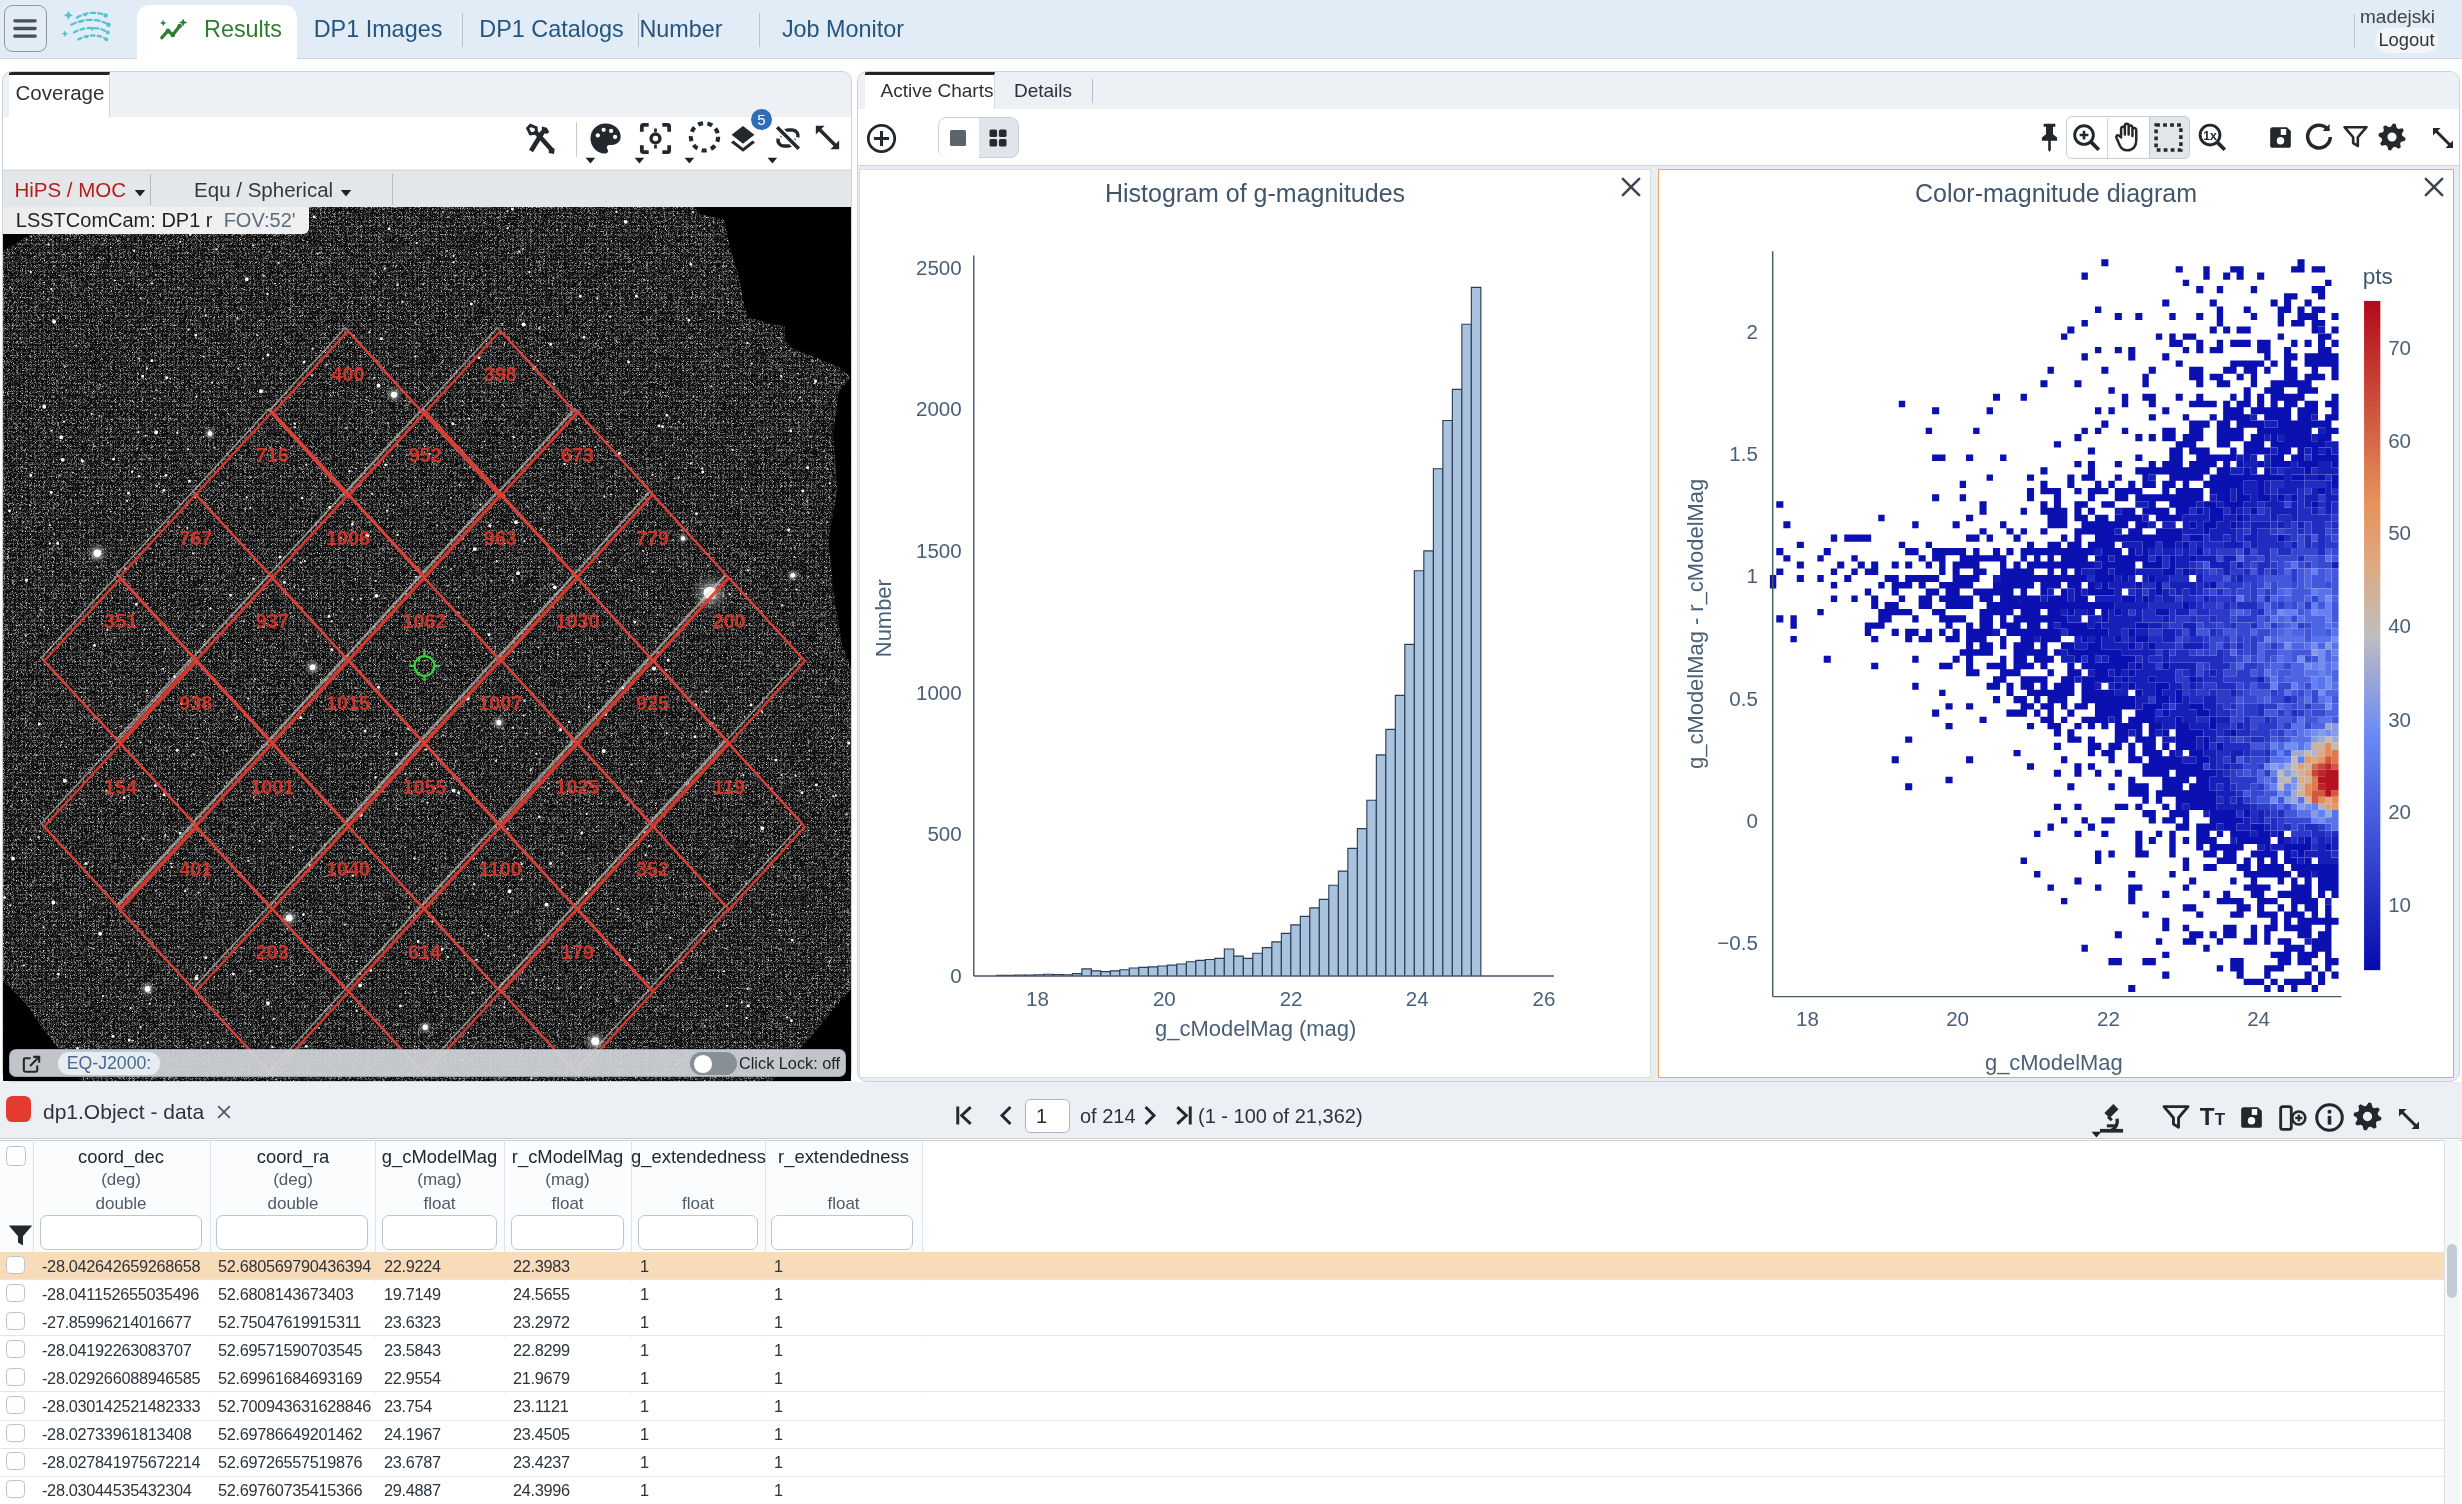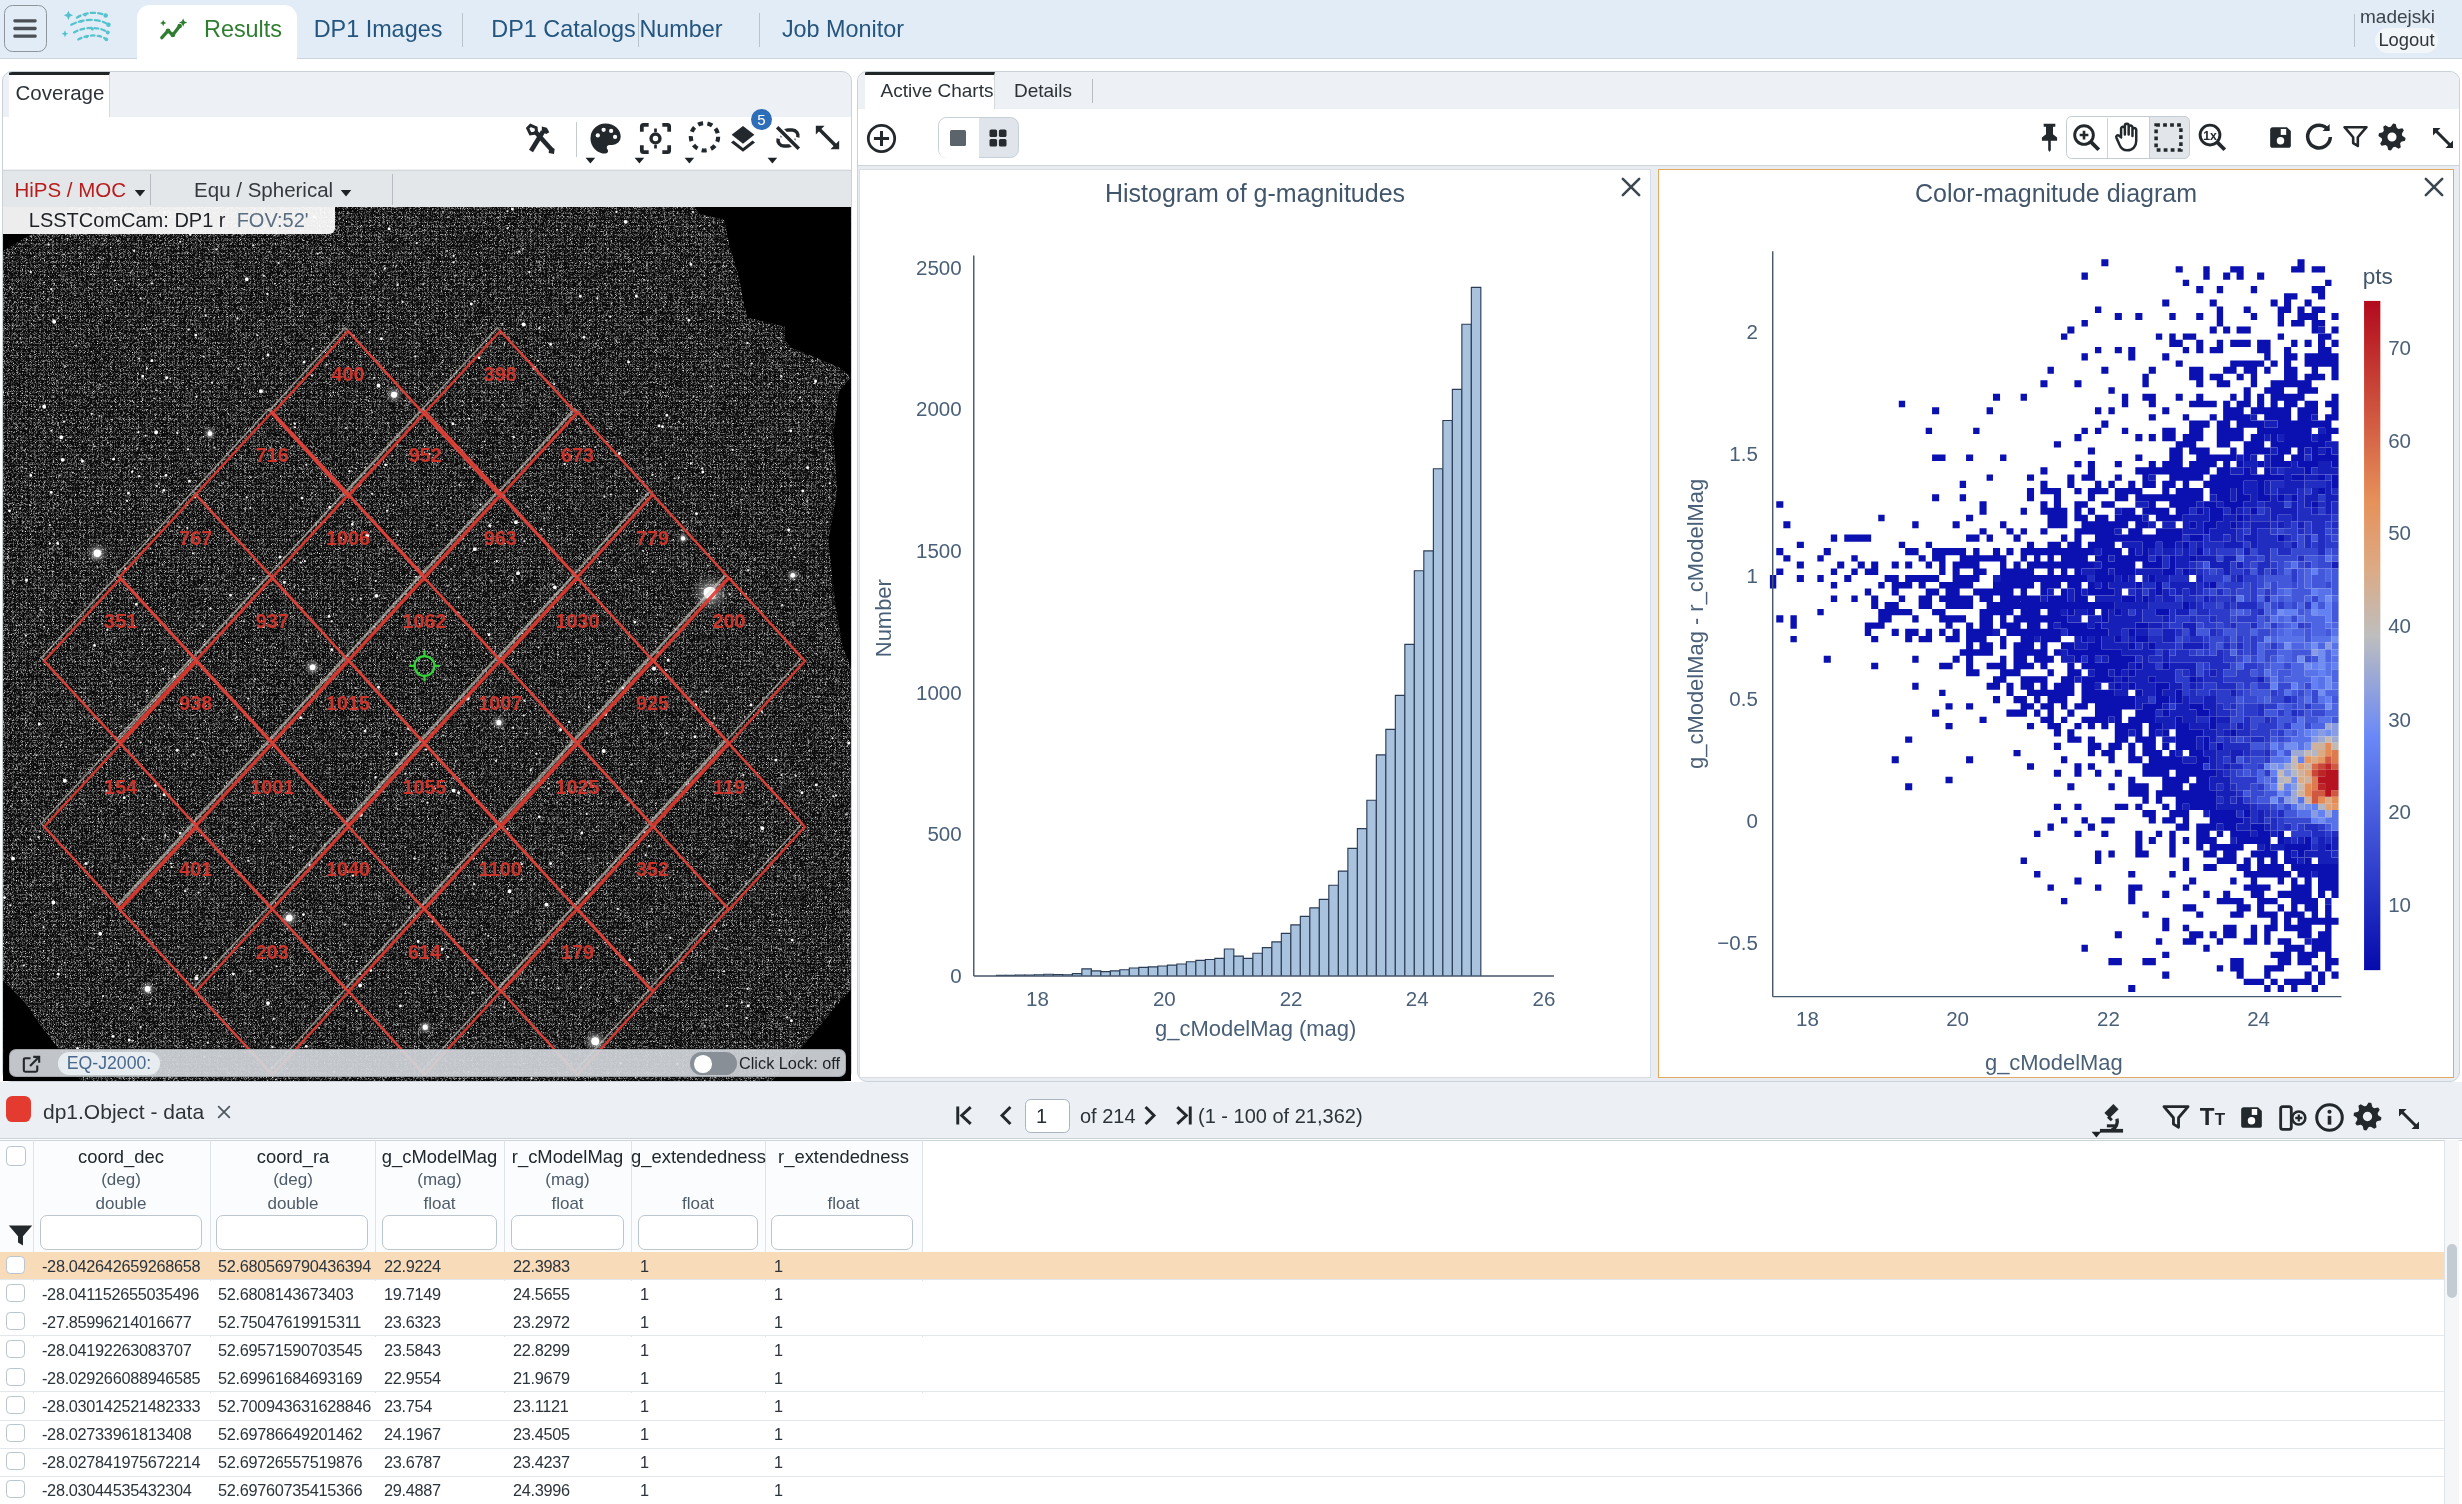--- a/index.html
+++ b/index.html
@@ -48,21 +48,21 @@
       <path d="M3.5 16.5l4.5-5 3.5 3 5-6.5" fill="none" stroke="#2f7d31" stroke-width="2.4" stroke-linecap="round" stroke-linejoin="round"></path>
       <circle cx="8" cy="11.5" r="1.7"></circle>
       <circle cx="11.5" cy="14.5" r="1.7"></circle>
       <circle cx="16.5" cy="8" r="1.7"></circle>
       <path d="M19 2.5l.9 2.1 2.1.9-2.1.9-.9 2.1-.9-2.1-2.1-.9 2.1-.9zM4.5 3.5l.7 1.6 1.6.7-1.6.7-.7 1.6-.7-1.6-1.6-.7 1.6-.7z"></path>
     </g>
   </svg>
 <div class="navtab" style="left:197px;width:92px;color:#2f7d31;font-weight:500">Results</div>
 <div class="navtab" style="left:307px;width:142px">DP1 Images</div>
 <div class="vsep" style="left:462px"></div>
-<div class="navtab" style="left:475px;width:177px">DP1 Catalogs</div>
+<div class="navtab" style="left:463px;width:177px">DP1 Catalogs</div>
 <div class="vsep" style="left:638px"></div>
 <div class="navtab" style="left:628px;width:106px">Number</div>
 <div class="vsep" style="left:759px"></div>
 <div class="navtab" style="left:772px;width:142px">Job Monitor</div>
 <div class="vsep" style="left:2354px;top:14px;height:33px"></div>
 <div class="abs" style="left:2307px;top:5.7px;width:128px;font-size:19px;color:#3c434a;text-align:right">madejski</div>
 <div class="abs" style="left:2375px;top:28px;width:63px;height:25px;background:#f2f6f9;border-radius:12.8px;font-size:18.4px;color:#30363c;text-align:center;line-height:24px">Logout</div>
 
 <div class="abs" style="left:2.1px;top:71px;width:850px;height:1011px;background:#edf0f4;border:0.7px solid #c9d2d9;border-radius:10px;overflow:hidden">
   <div class="abs" style="left:6.4px;top:0;width:101px;height:45px;background:#fff;border-top:3.5px solid #212629;border-right:0.7px solid #d4dade"></div>
@@ -213,21 +213,21 @@
     <text x="702" y="945" text-anchor="middle" font-size="28" font-weight="bold" fill="#d6362c" fill-opacity="0.95">1100</text>
     <text x="917" y="945" text-anchor="middle" font-size="28" font-weight="bold" fill="#d6362c" fill-opacity="0.95">352</text>
     <text x="380" y="1062" text-anchor="middle" font-size="28" font-weight="bold" fill="#d6362c" fill-opacity="0.95">203</text>
     <text x="595" y="1062" text-anchor="middle" font-size="28" font-weight="bold" fill="#d6362c" fill-opacity="0.95">614</text>
     <text x="811" y="1062" text-anchor="middle" font-size="28" font-weight="bold" fill="#d6362c" fill-opacity="0.95">179</text>
     <g stroke="#35d13a" stroke-width="3.2" fill="none">
       <circle cx="595" cy="648" r="14"></circle>
       <path d="M595 626v9M595 661v9M573 648h9M608 648h9"></path>
     </g>
 </svg>
-<div class="abs" style="left:2.8px;top:207px;height:27px;background:rgba(255,255,255,0.93);border-radius:0 0 5.7px 0;padding:0 26px;font-size:20px;color:#1d2125;line-height:27px;white-space:nowrap">LSSTComCam: DP1 r&nbsp; <span style="color:#5a6d80">FOV:52'</span></div>
+<div class="abs" style="left:2.8px;top:207px;height:27px;background:rgba(255,255,255,0.93);border-radius:0 0 5.7px 0;padding:0 13px;font-size:20px;color:#1d2125;line-height:27px;white-space:nowrap">LSSTComCam: DP1 r&nbsp; <span style="color:#5a6d80">FOV:52'</span></div>
 <div class="abs" style="left:8.5px;top:1049px;width:837px;height:28px;background:rgba(209,214,218,0.92);border-radius:7px;border:0.7px solid rgba(130,138,146,.5)"></div>
 <svg style="position:absolute;left:20px;top:1053px" width="23" height="23" viewBox="0 0 24 24">
     <path d="M18 13v5a1.5 1.5 0 0 1-1.5 1.5h-11A1.5 1.5 0 0 1 4 18V7a1.5 1.5 0 0 1 1.5-1.5H11" fill="none" stroke="#23282d" stroke-width="2.2"></path>
     <path d="M10.5 13.5L19.5 4.5" stroke="#23282d" stroke-width="2.2"></path>
     <path d="M13.8 4h6.2v6.2" fill="none" stroke="#23282d" stroke-width="2.2"></path>
   </svg>
 <div class="abs" style="left:58px;top:1052px;width:102px;height:23px;background:#e7ecf1;border-radius:11.3px;font-size:17.7px;color:#49688e;text-align:center;line-height:22px">EQ-J2000:</div>
 <div class="abs" style="left:690px;top:1052px;width:47px;height:23.4px;background:#888f96;border-radius:12px"></div>
 <div class="abs" style="left:694px;top:1055px;width:17.7px;height:17.7px;background:#fff;border-radius:50%"></div>
 <div class="abs" style="left:739px;top:1054px;width:110px;font-size:16.3px;color:#1d2125;white-space:nowrap">Click Lock: off</div>

